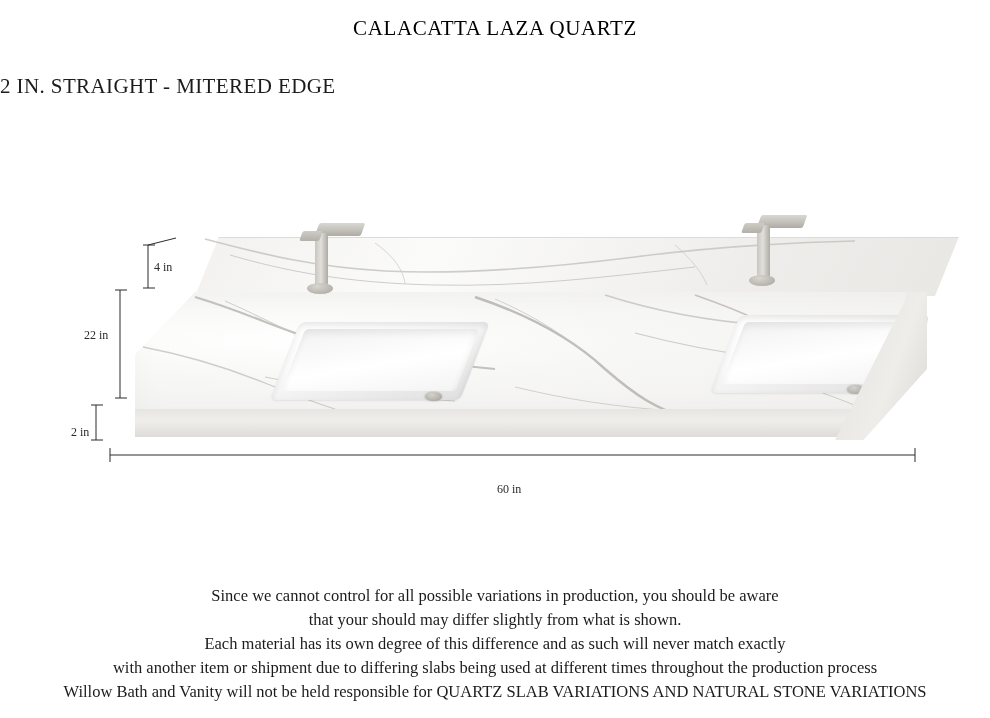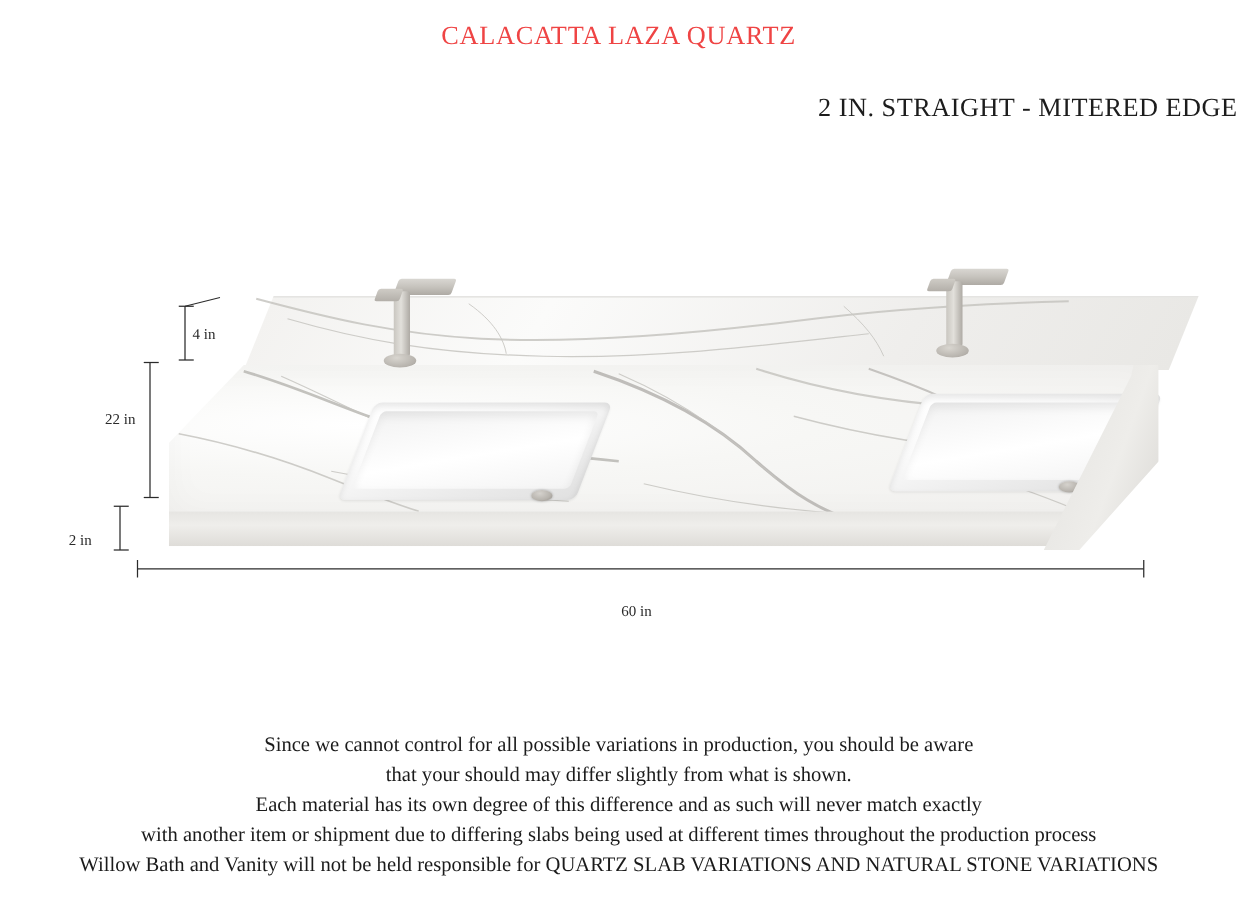--- a/index.html
+++ b/index.html
@@ -18,29 +18,29 @@
 
   
   .title-main {
     position: absolute;
     top: 16px;
     left: 0;
     width: 990px;
     text-align: center;
     font-size: 21px;
     letter-spacing: 0.6px;
-    color: #ef4444;
+    color: #000000;
     font-family: "Liberation Serif", serif;
   }
   .title-sub {
     position: absolute;
     top: 74px;
     left: 0;
     width: 990px;
-    text-align: right;
+    text-align: left;
     font-size: 21px;
     letter-spacing: 0.4px;
     color: #1c1c1c;
     font-family: "Liberation Serif", serif;
   }
 
   
   .product-area {
     position: absolute;
     left: 100px;
@@ -287,21 +287,21 @@
     <line x1="91" y1="440" x2="103" y2="440"></line>
 
     <line x1="110" y1="455" x2="915" y2="455"></line>
     <line x1="110" y1="448" x2="110" y2="462"></line>
     <line x1="915" y1="448" x2="915" y2="462"></line>
   </g>
 </svg>
 
 <div class="dim-label" style="left:118px; top:260px;margin-left:36px;">4 in</div>
 <div class="dim-label" style="left:84px; top:328px;">22 in</div>
-<div class="dim-label" style="left:55px; top:425px;">2 in</div>
+<div class="dim-label" style="left:71px; top:425px;">2 in</div>
 <div class="dim-label" style="left:497px; top:466px;margin-top:16px;">60 in</div>
 
 <div class="disclaimer">
   <div>Since we cannot control for all possible variations in production, you should be aware</div>
   <div>that your should may differ slightly from what is shown.</div>
   <div>Each material has its own degree of this difference and as such will never match exactly</div>
   <div>with another item or shipment due to differing slabs being used at different times throughout the production process</div>
   <div>Willow Bath and Vanity will not be held responsible for QUARTZ SLAB VARIATIONS AND NATURAL STONE VARIATIONS</div>
 </div>
 

